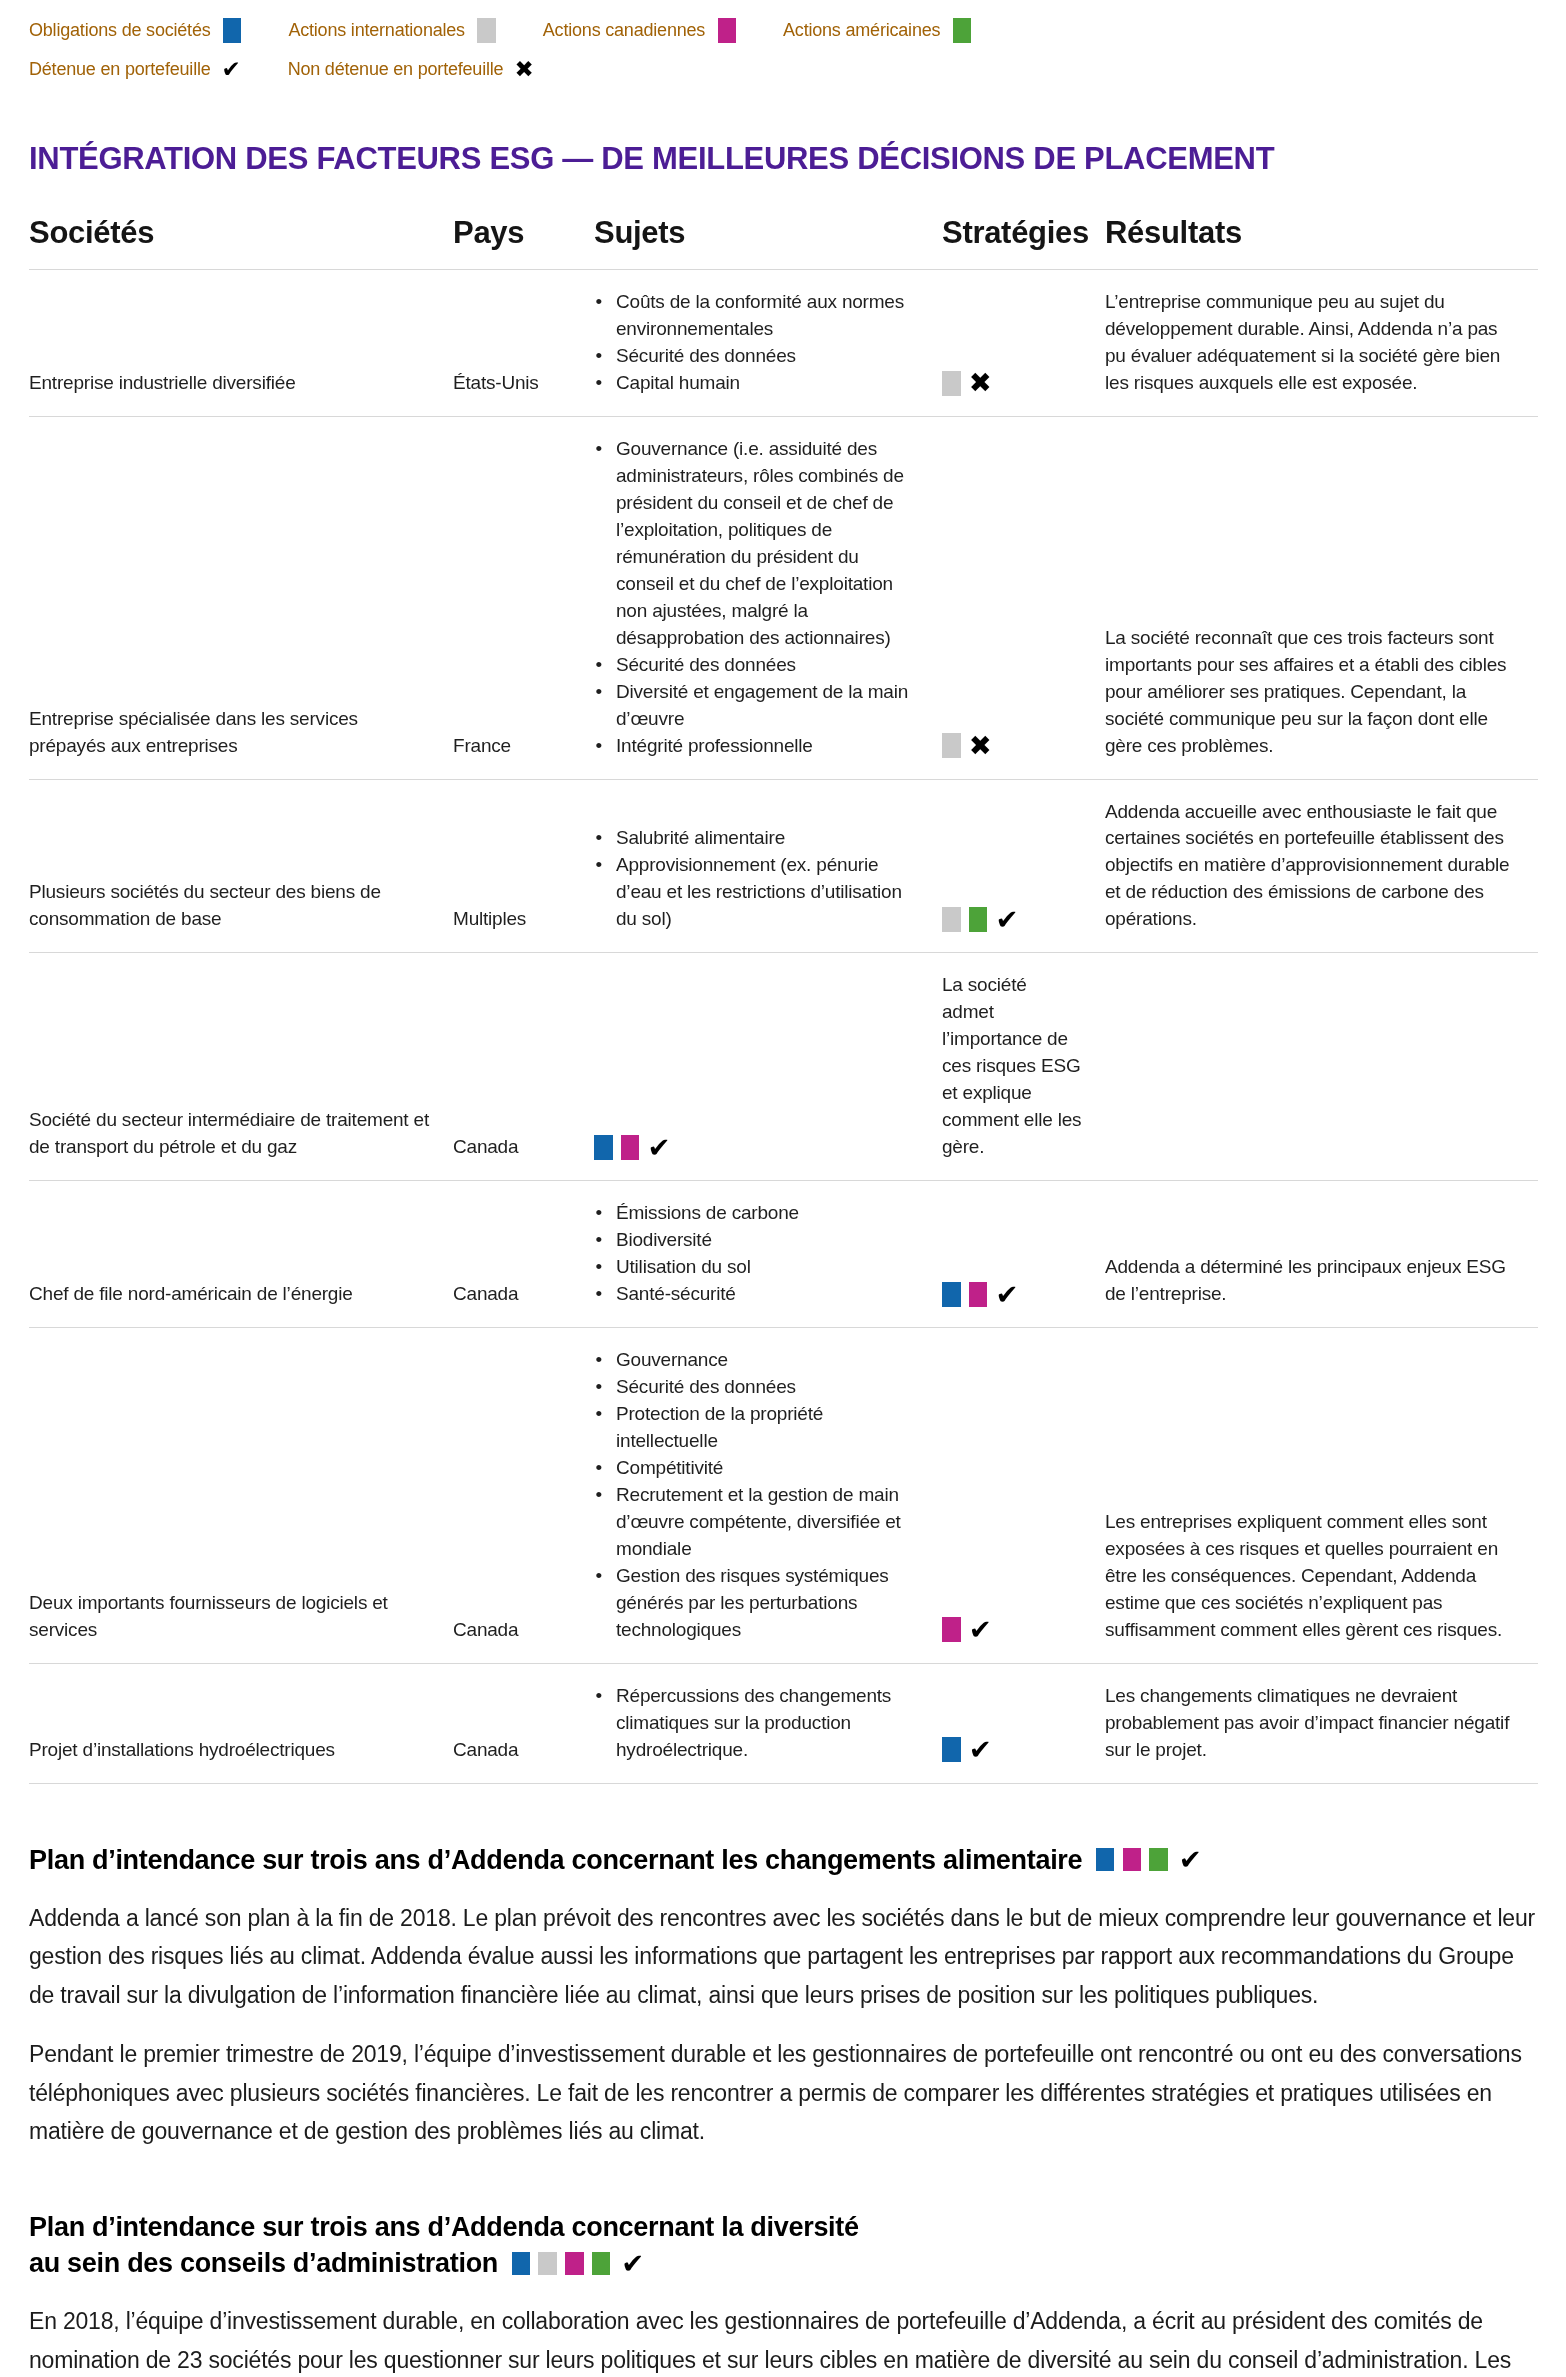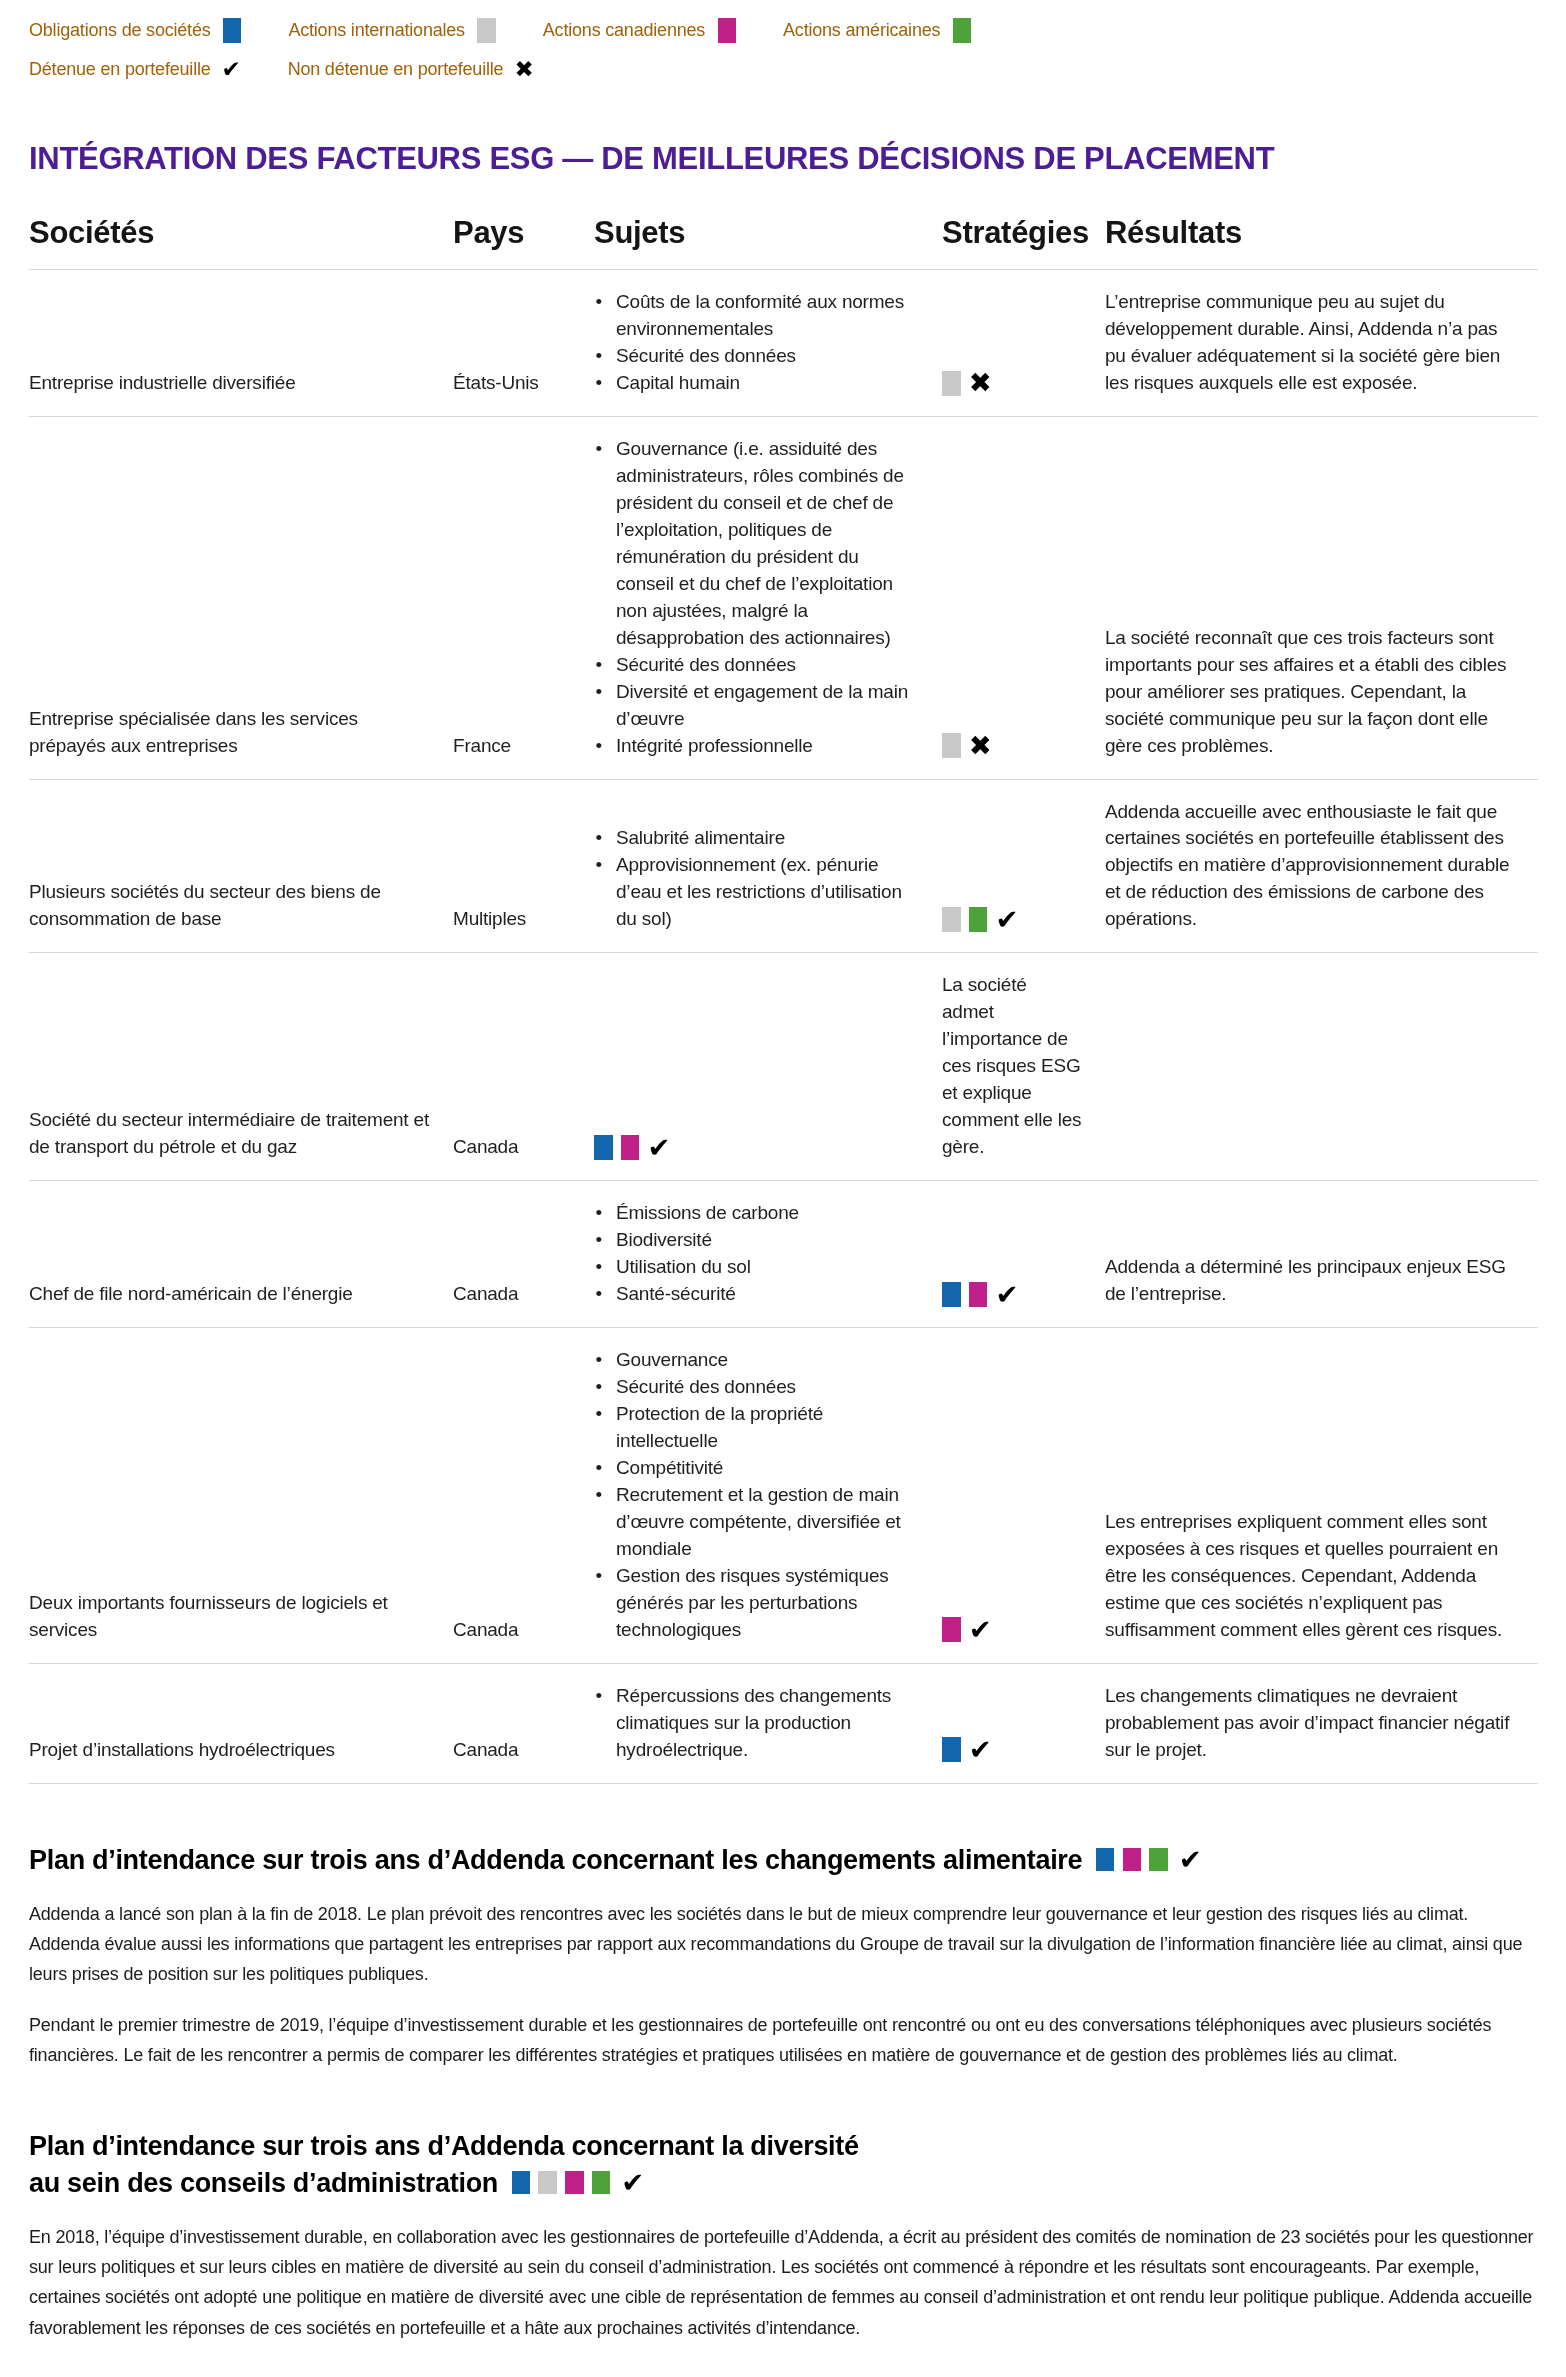--- a/index.html
+++ b/index.html
@@ -45,21 +45,21 @@
   .strat { display:flex; align-items:center; gap:8.2px; }
   .strat .marker { font-size:27.5px; }
 
   
   .section { margin-top:58px; }
   .section h2 { font-size:27px; font-weight:700; color:#000; letter-spacing:-0.3px; line-height:1.35; }
   .h2text { white-space:pre-line; }
   .h2icons { display:inline-flex; align-items:center; gap:8.2px; margin-left:13.7px; vertical-align:-2.7px; }
   .h2icons .sq { width:18.5px; height:23px; }
   .h2icons .marker { font-size:27.5px; margin-left:2.7px; }
-  .section p { margin-top:20.6px; font-size:18px; line-height:1.68; color:#1c1c1c; }
+  .section p { margin-top:20.6px; font-size:23px; line-height:1.68; color:#1c1c1c; }
 </style>
 </head>
 <body>
 
 <div class="page">
 
   <div class="legend">
     <div class="legend-row" id="legend-assets">
     <div class="legend-item">
       <span class="lbl">Obligations de sociétés</span>

